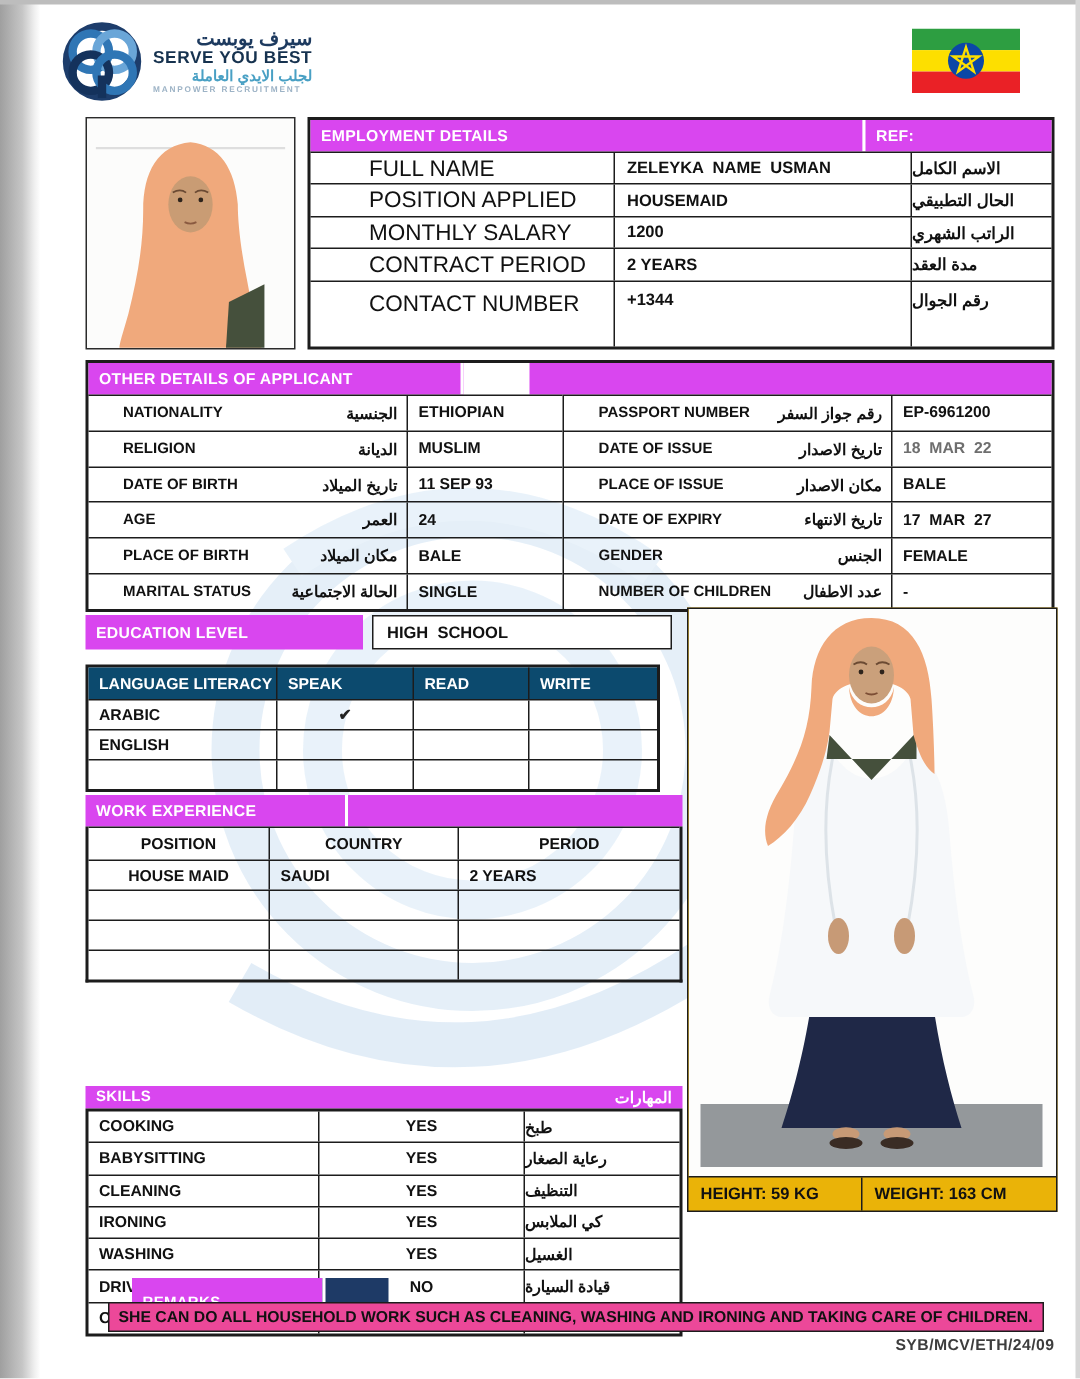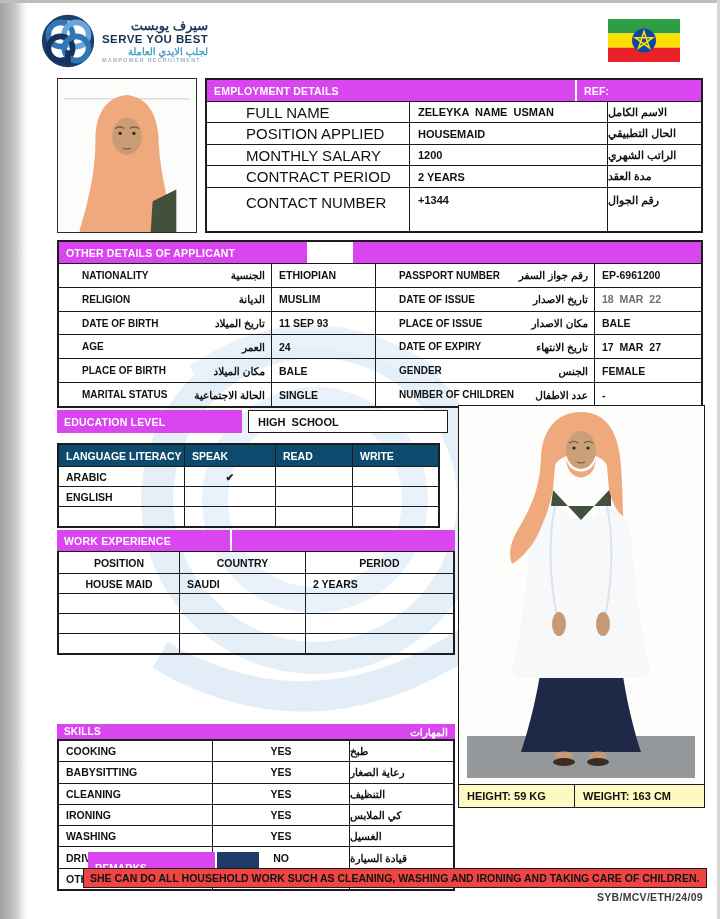--- a/index.html
+++ b/index.html
@@ -114,33 +114,33 @@
   .skills-tbl { border:2px solid #1c1c1c; display:flex; flex-direction:column; height:152px; }
   .s-row { flex:1; display:flex; border-top:1.5px solid #1c1c1c; }
   .s-row:first-child { border-top:none; }
   .s-row .cell { display:flex; align-items:center; font-weight:700; font-size:10.5px; }
   .sc1 { width:153px; padding-left:7px; }
   .sc2 { width:137px; border-left:1.5px solid #1c1c1c; justify-content:center; }
   .sc3 { flex:1; border-left:1.5px solid #1c1c1c; justify-content:flex-end; padding-right:9px; direction:rtl; }
 
   
   .photo-panel { left:458px; top:405px; width:247px; height:403px; border:1.5px solid #1c1c1c;
-    display:flex; flex-direction:column; background:#fef9c3; }
+    display:flex; flex-direction:column; background:#eab308; }
   .photo-area { flex:1; position:relative; overflow:hidden; }
   .photo-area svg { display:block; width:100%; height:100%; }
   .hw-row { height:23px; display:flex; border-top:1.5px solid #1c1c1c; }
   .hw-cell { display:flex; align-items:center; padding-left:8px; font-weight:700; font-size:11px; }
   .hw-cell.h { width:115px; }
   .hw-cell.w { flex:1; border-left:1.5px solid #1c1c1c; }
 
   
   .remarks-bar { left:88px; top:852px; width:127px; height:32px; font-size:10px;text-align:center; }
   .remarks-bar2 { left:215px; top:852px; width:44px; height:16px; background:#1e3a66; border-left:2px solid #fff; }
-  .remarks-text { left:83px; top:868px; width:624px; height:20px; border:1.5px solid #1c1c1c;
-    display:flex; align-items:center; padding-left:6px; font-weight:700; font-size:10.5px; background:#ef4444; }
+  .remarks-text { left:72px; top:868px; width:624px; height:20px; border:1.5px solid #1c1c1c;
+    display:flex; align-items:center; padding-left:6px; font-weight:700; font-size:10.5px; background:#ec4899; }
 
   .footer-ref { left:0; top:891px; width:703px; text-align:right; font-weight:700;
     font-size:10.5px; color:#3d3d3d; letter-spacing:.3px; }
 </style>
 </head>
 <body>
 
 <div class="page">
 
   <div class="scan-left"></div>

